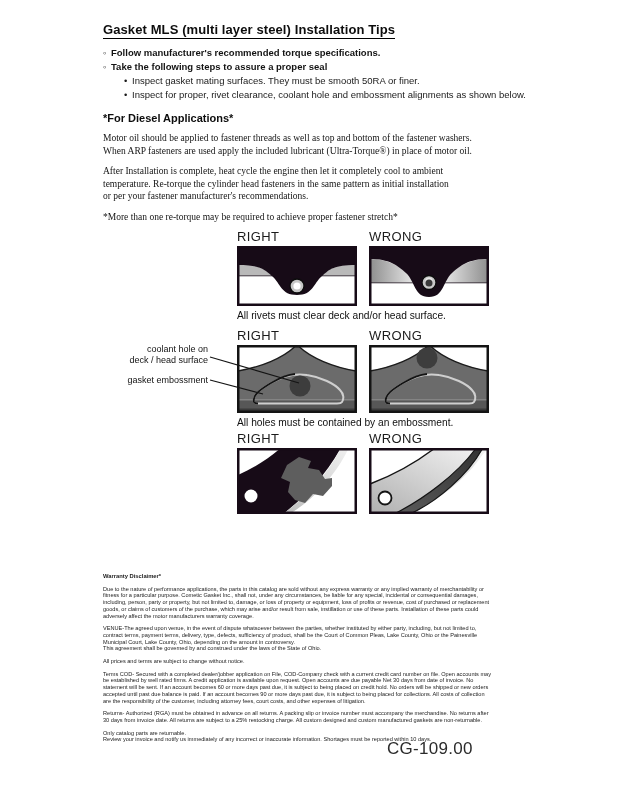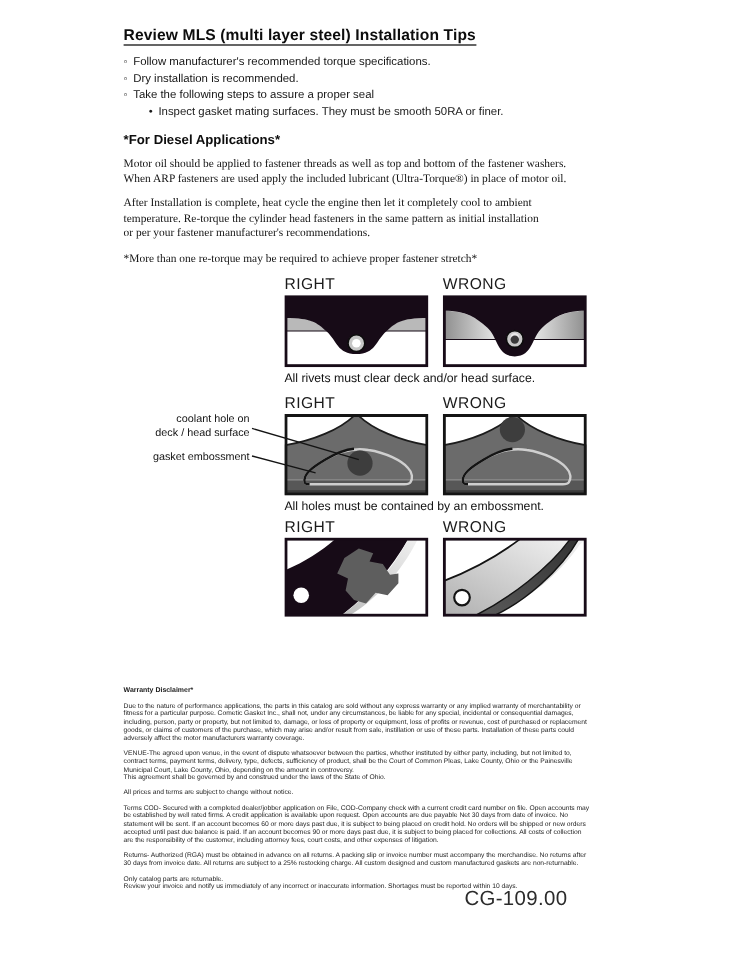--- a/index.html
+++ b/index.html
@@ -7,21 +7,21 @@
   .page {
     position:relative; width:618px; height:800px; background:#fff;
     font-family:"Liberation Sans","DejaVu Sans",sans-serif; color:#1a1a1a; overflow:hidden;
   }
   
   .topblock { position:absolute; left:103px; top:20px; width:440px; }
   .title {
     display:inline-block; font-size:13px; font-weight:bold; color:#0d0d0d;
     border-bottom:1.5px solid #000; padding-bottom:1px; letter-spacing:.1px;
   }
-  .bullets { list-style:none; margin-top:7px; font-size:9.5px; line-height:14px; color:#141414; }
+  .bullets { list-style:none; margin-top:7px; font-size:9.5px; line-height:14px; color:#141414;font-weight:bold; }
   .bullets > li { position:relative; padding-left:8px; }
   .bullets > li::before { content:"\25E6"; position:absolute; left:0; top:0; }
   .subbullets { list-style:none; margin-left:21px; font-size:9.5px; line-height:14px; }
   .subbullets > li { position:relative; padding-left:8px; }
   .subbullets > li::before { content:"\2022"; position:absolute; left:0; top:0; }
   .diesel-h { margin-top:10px; font-size:11px; font-weight:bold; color:#0d0d0d; }
   .para { margin-top:8px; font-size:9.5px; line-height:12.5px; white-space:pre-line; color:#141414;font-family:Liberation Serif, serif; }
   
   .fig { position:absolute; left:237px; width:252px; }
   .fig-1 { top:229px; } .fig-2 { top:328px; } .fig-3 { top:431px; }
@@ -41,28 +41,28 @@
   .disc p { margin-bottom:6px; white-space:pre-line; }
   
   .code { position:absolute; left:387px; top:739px; font-size:17px; letter-spacing:.3px; color:#2b2b2b; }
 </style>
 </head>
 <body>
 
 <div class="page">
 
   <div class="topblock">
-    <div class="title">Review MLS (multi layer steel) Installation Tips</div>
+    <div class="title">Gasket MLS (multi layer steel) Installation Tips</div>
     <ul class="bullets">
       <li>Follow manufacturer's recommended torque specifications.</li>
-      <li>Dry installation is recommended.</li>
       <li>Take the following steps to assure a proper seal</li>
     </ul>
     <ul class="subbullets">
       <li>Inspect gasket mating surfaces.  They must be smooth 50RA or finer.</li>
+      <li>Inspect for proper, rivet clearance, coolant hole and embossment alignments as shown below.</li>
     </ul>
     <div class="diesel-h">*For Diesel Applications*</div>
     <p class="para">Motor oil should be applied to fastener threads as well as top and bottom of the fastener washers.
 When ARP fasteners are used apply the included lubricant (Ultra-Torque®) in place of motor oil.</p>
     <p class="para">After Installation is complete, heat cycle the engine then let it completely cool to ambient
 temperature. Re-torque the cylinder head fasteners in the same pattern as initial installation
 or per your fastener manufacturer's recommendations.</p>
     <p class="para">*More than one re-torque may be required to achieve proper fastener stretch*</p>
   </div>
 

